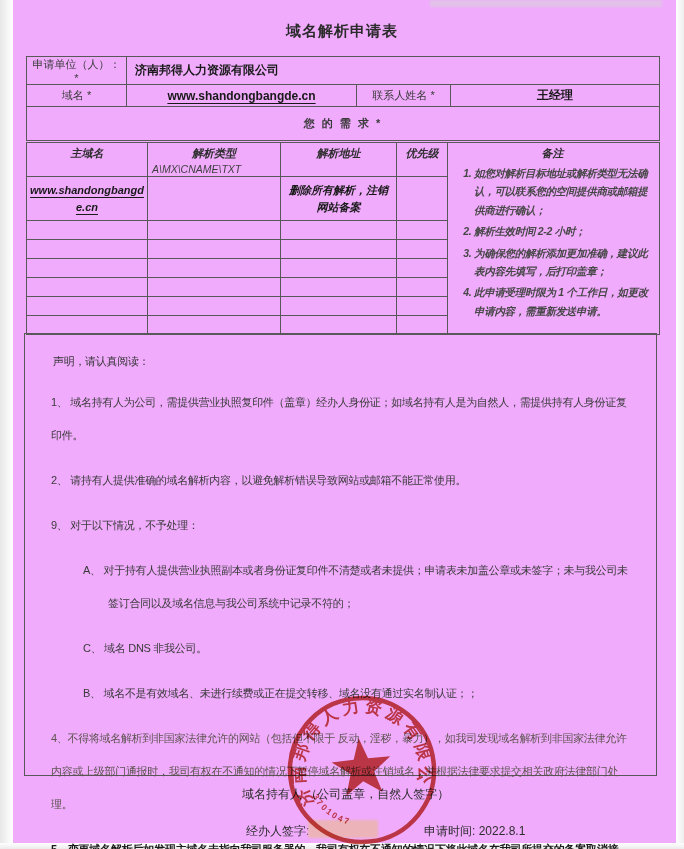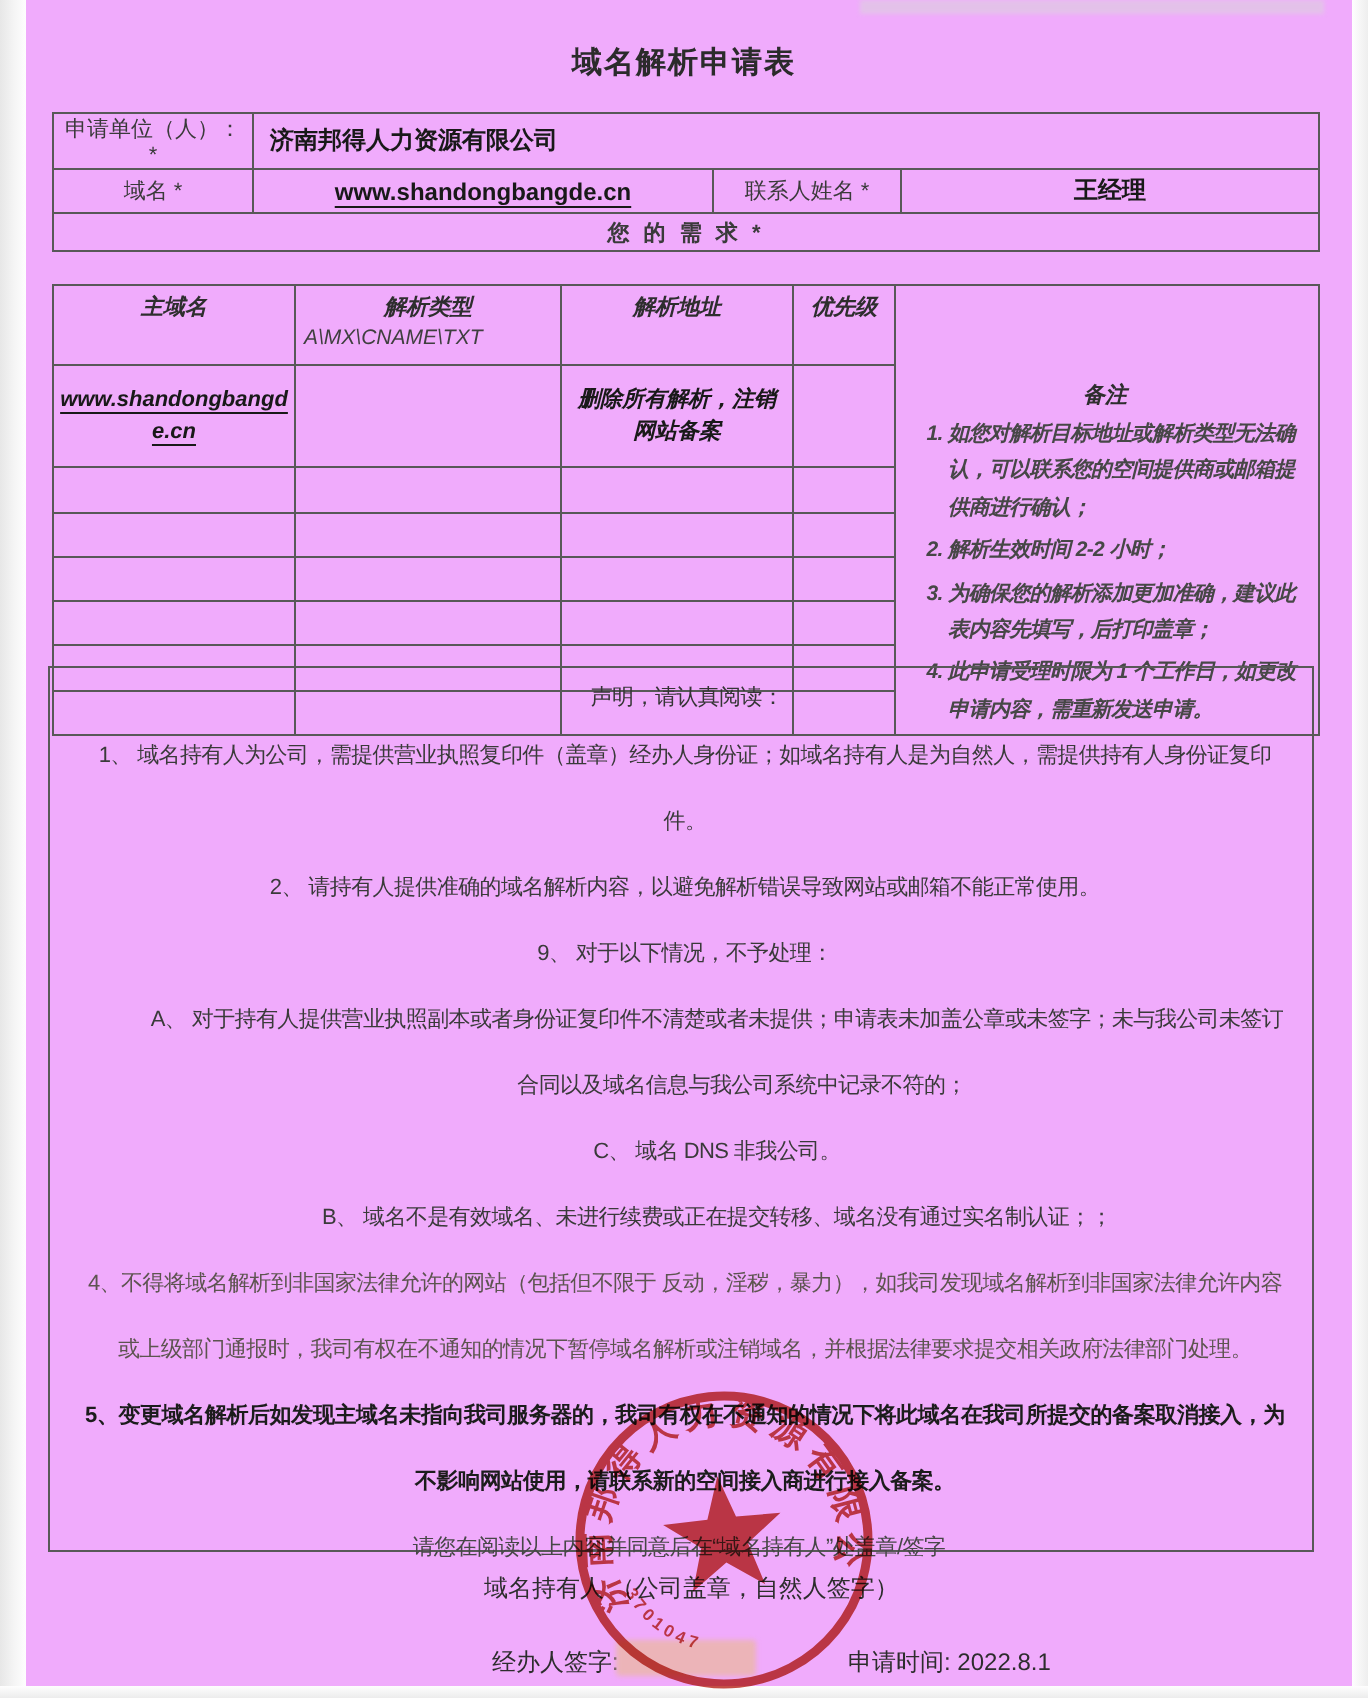--- a/index.html
+++ b/index.html
@@ -17,41 +17,41 @@
   .title { position:absolute; top:22px; left:0; width:100%; text-align:center; font-size:15px; font-weight:700; letter-spacing:1px; color:#2b2b2b; }
 
   table.tbl { position:absolute; border-collapse:collapse; table-layout:fixed; }
   table.tbl td { border:1px solid #585858; overflow:hidden; }
 
   table.info { left:26px; top:56px; width:633px; }
   table.info td { font-size:11px; color:#3a3a3a; text-align:center; padding:0 4px; }
   table.info .r1 td { height:24px; }
   table.info .r2 td { height:22px; }
   table.info .r3 td { height:22px; }
-  table.info .r4 td { height:19px; }
+  table.info .r4 td { height:34px; }
   table.info .val { font-size:12px; font-weight:700; color:#191919; }
   table.info .left { text-align:left; padding-left:8px; }
   .u { text-decoration:underline; text-underline-offset:3px; }
   .needs-title { font-weight:700; letter-spacing:2px; color:#2e2e2e; }
 
   table.needs { left:26px; top:142px; width:633px;font-style:italic; }
   table.needs td { font-size:11px; color:#3a3a3a; text-align:center; vertical-align:middle; padding:0 3px; }
   table.needs .hrow td { height:34px; font-weight:700; color:#2e2e2e; vertical-align:top; padding-top:3px; }
   table.needs .hrow .sub { font-weight:400; font-size:10.5px; text-align:left; padding-left:1px; margin-top:2px; color:#3f3f3f; }
   table.needs .drow td { height:44px; }
   table.needs .erow td { height:19px; }
   table.needs .val { font-weight:700; color:#191919; line-height:1.5; }
   .brk { word-break:break-all; }
   td.notecell { vertical-align:top !important; padding:3px 6px 0 4px !important; }
-  .nh { font-weight:700; text-align:center; color:#2e2e2e; margin-bottom:3px;margin-top:44px; }
+  .nh { font-weight:700; text-align:center; color:#2e2e2e; margin-bottom:3px; }
   ol.notes { list-style:decimal; padding-left:22px; text-align:left; font-size:10.5px; line-height:1.75; color:#474747; letter-spacing:-0.3px; }
   ol.notes li { margin-bottom:3px; }
 
   .decl { position:absolute; left:24px; top:333px; width:633px; height:443px; border:1px solid #585858; padding:2px 10px 0 8px; font-size:11px; letter-spacing:-0.3px; color:#3a3a3a; }
-  .decl p { margin:0; line-height:33px;text-align:center; }
+  .decl p { margin:12px; line-height:33px; }
   .decl .head { line-height:26px; padding-left:8px; color:#353535; }
   .decl .it { padding-left:6px; }
   .decl .sub { padding-left:63px; text-indent:-25px; }
   .decl .faded { color:#5d5450; }
   .decl .strong { font-weight:700; color:#1c1c1c; letter-spacing:-0.2px; }
   .decl .agree { color:#474747; }
 
   .holder { position:absolute; left:242px; top:786px; font-size:12px; color:#2d2d2d; }
   .signer { position:absolute; left:246px; top:823px; font-size:12px; color:#2d2d2d; }
   .redact { position:absolute; left:308px; top:820px; width:70px; height:18px; border-radius:2px; filter:blur(1.3px); }

